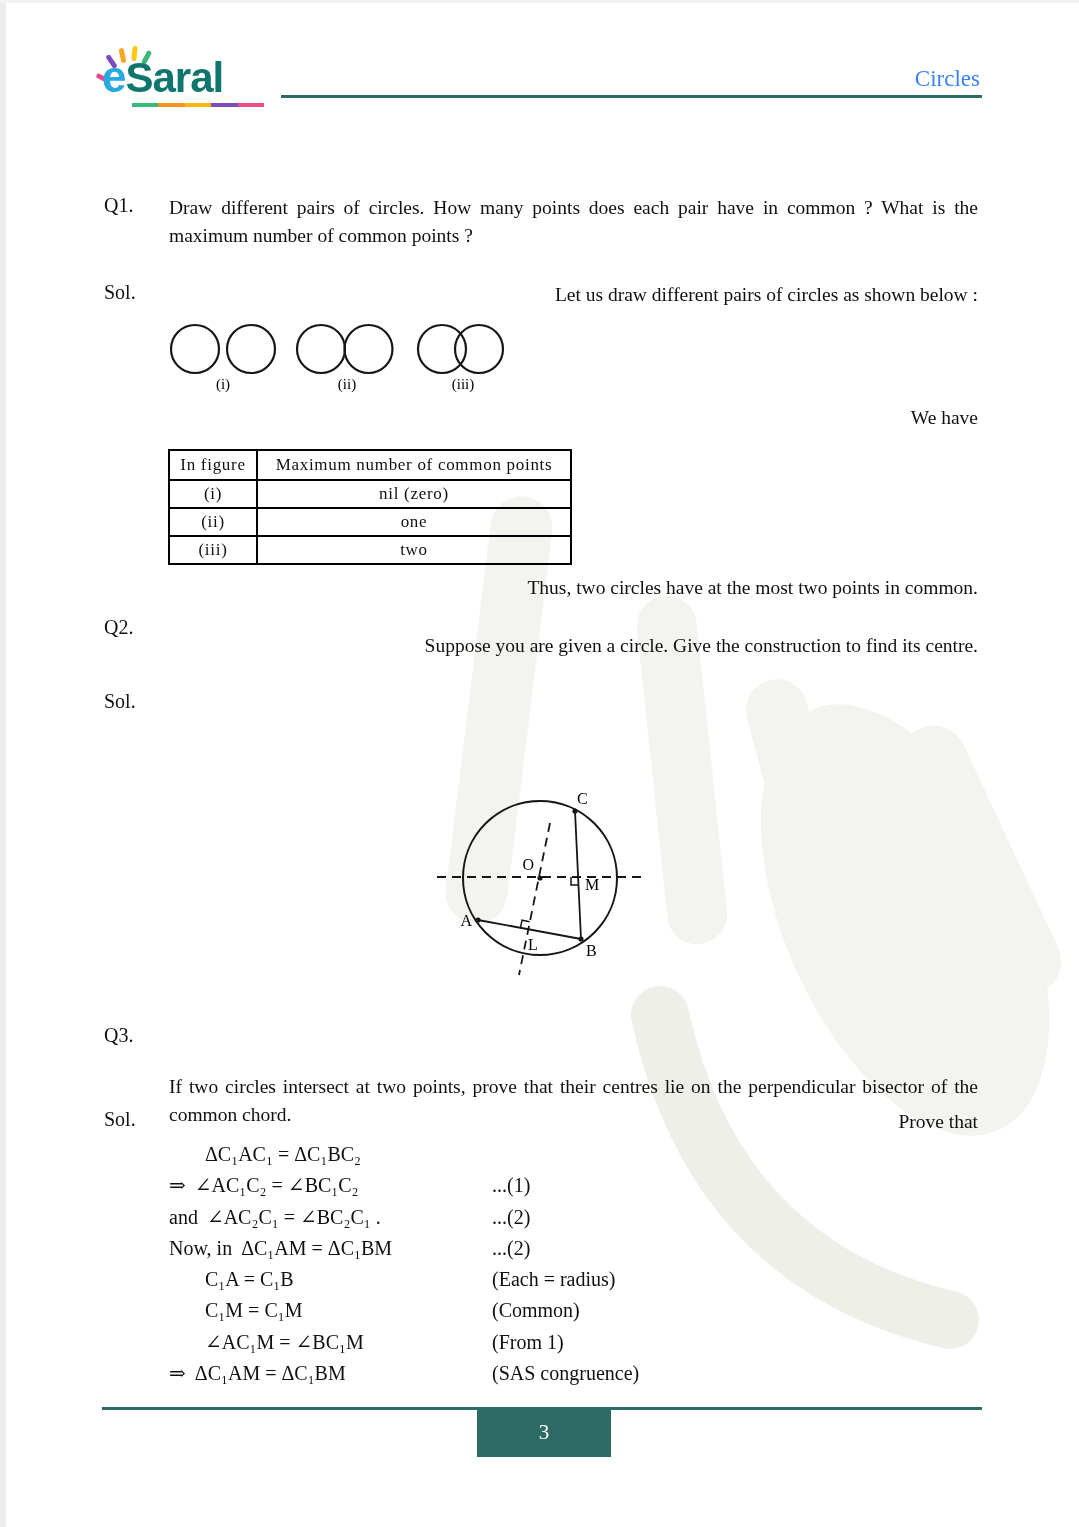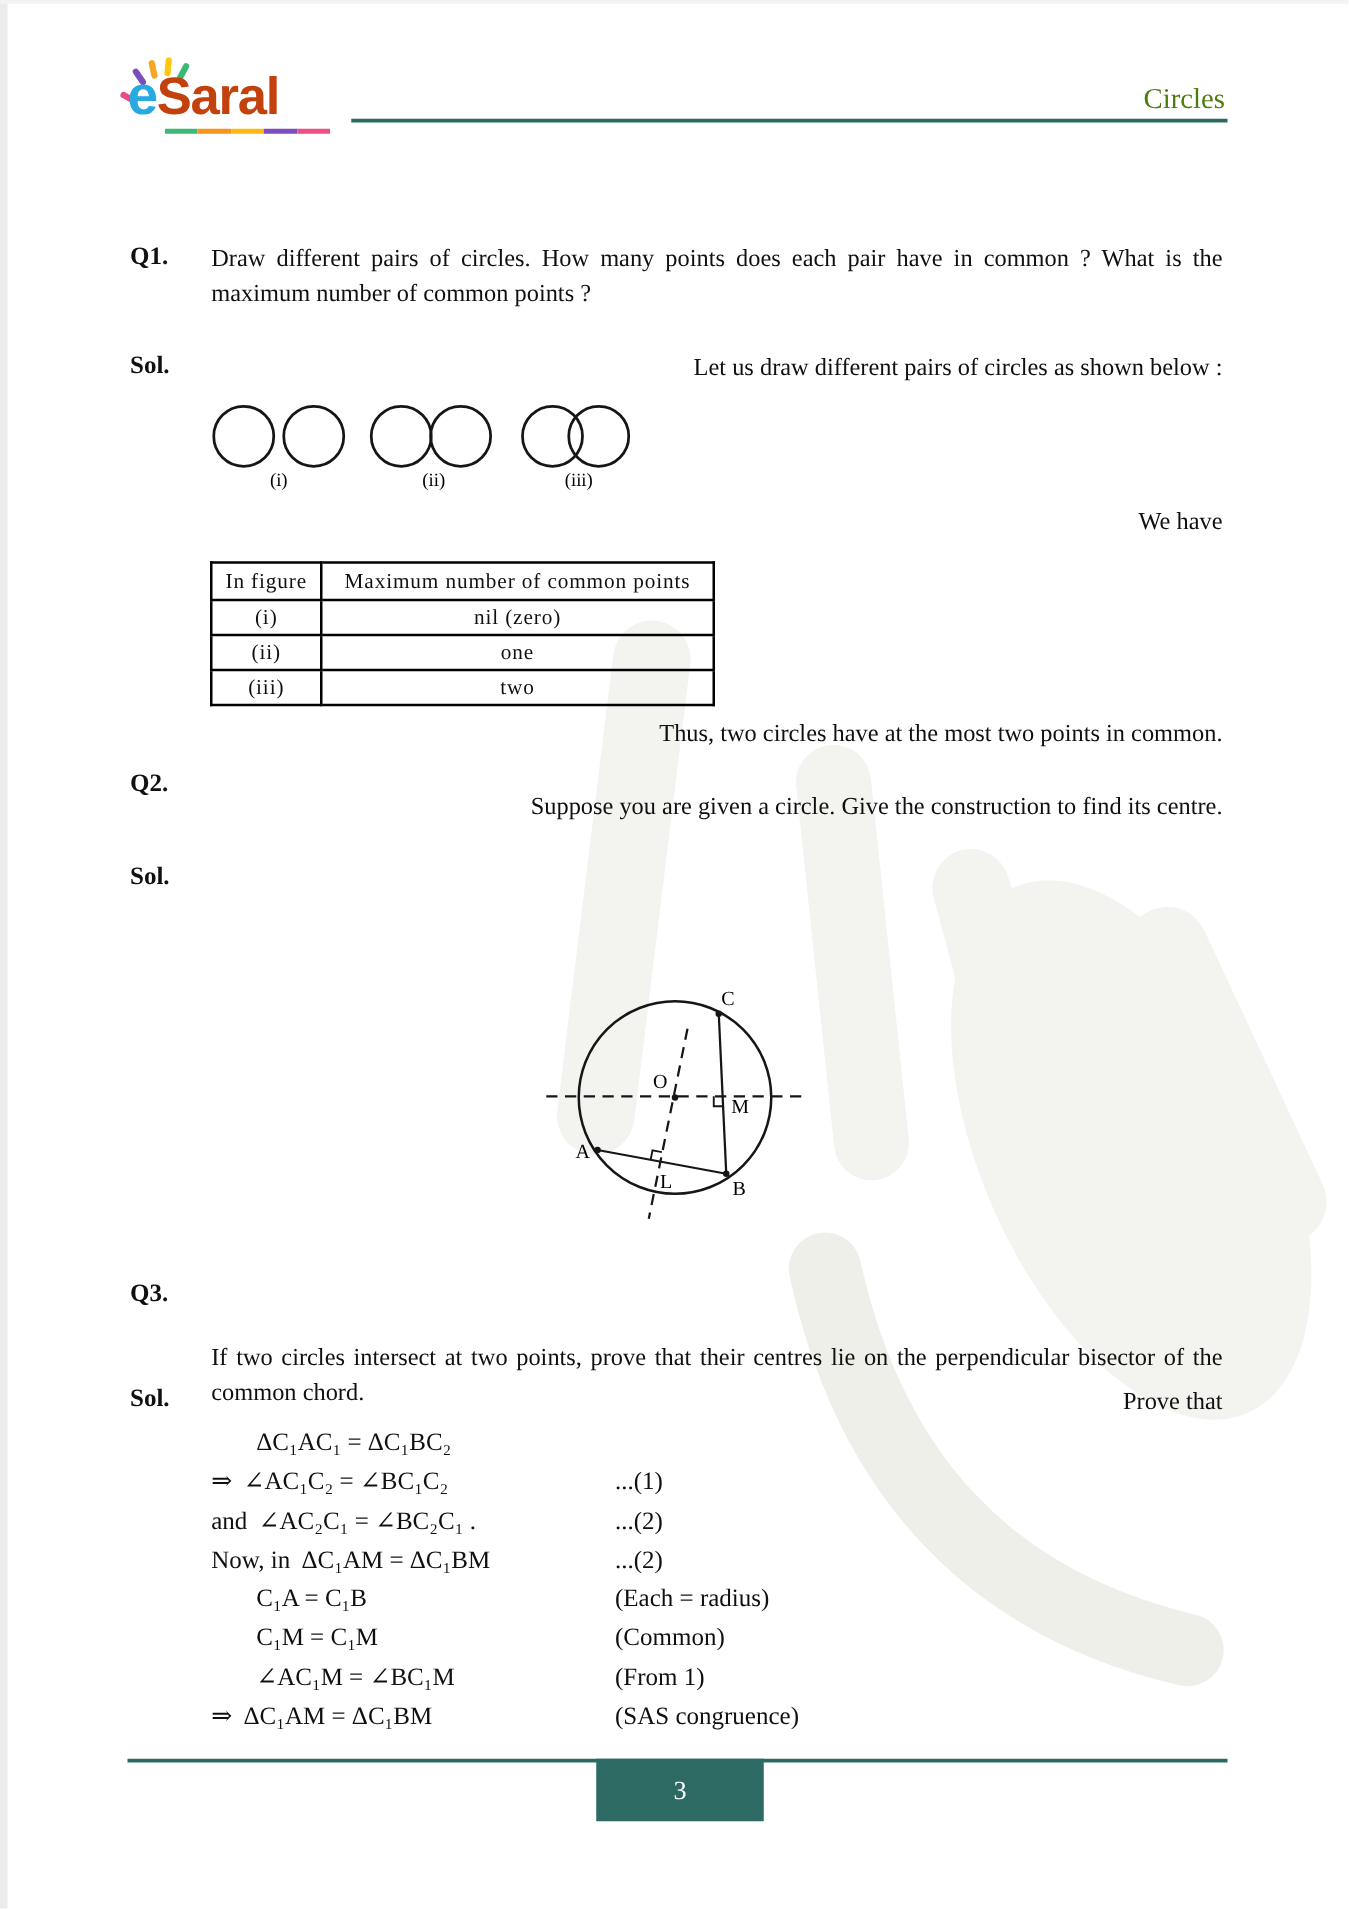--- a/index.html
+++ b/index.html
@@ -9,39 +9,39 @@
   .edge-top{position:absolute;left:0;top:0;width:1079px;height:3px;background:#f3f3f3;}
 
   
   .watermark{position:absolute;left:0;top:0;pointer-events:none;}
 
   
   .logo{position:absolute;left:96px;top:46px;width:200px;height:64px;}
   .logo-text{position:absolute;left:6px;top:6px;font-family:"Liberation Sans","DejaVu Sans",sans-serif;
              font-weight:bold;letter-spacing:-1px;}
   .logo-e{font-size:44px;color:#29a9e1;}
-  .logo-name{font-size:42px;color:#c2410c;text-align:center;}
+  .logo-name{font-size:42px;color:#0f766e;text-align:center;}
   .finger{position:absolute;width:5px;height:15px;border-radius:3px;}
   .f1{left:3px;top:26px;transform:rotate(-62deg);background:#e84a8a;height:11px;}
   .f2{left:13px;top:8px;transform:rotate(-34deg);background:#7c4dbe;}
   .f3{left:24px;top:2px;transform:rotate(-12deg);background:#f5a623;}
   .f4{left:36px;top:0px;transform:rotate(6deg);background:#fdc70f;}
   .f5{left:48px;top:4px;transform:rotate(28deg);background:#3cb878;}
   .logo-underline{position:absolute;left:36px;top:57px;width:132px;height:4px;display:flex;}
   .logo-underline span{flex:1;height:100%;}
   .u1{background:#3cb878;}.u2{background:#f7941d;}.u3{background:#fdb913;}
   .u4{background:#7c4dbe;}.u5{background:#ed4e86;}
   .section-title{position:absolute;left:800px;top:66px;width:180px;text-align:right;
-                 font-size:23px;color:#4d7c0f;}
+                 font-size:23px;color:#3b82f6;}
   .header-rule{position:absolute;left:281px;top:95px;width:701px;height:3px;background:#2d6a63;}
 
   .doc-title{position:absolute;left:0;top:110px;width:1079px;text-align:center;
              font-size:34px;font-weight:bold;letter-spacing:0.5px;}
 
-  .qlabel{position:absolute;left:104px;font-weight:bold;font-size:20px;}
+  .qlabel{position:absolute;left:104px;font-weight:normal;font-size:20px;}
   .qtext{position:absolute;left:169px;width:809px;font-size:19.5px;line-height:27.5px;
          text-align:justify;}
   .qtext.nojust{text-align:right;}
 
   
   .fig1{position:absolute;left:166px;top:316px;}
   .figlabel{font-size:15px;font-family:"Liberation Serif",serif;}
 
   
   .ctable{position:absolute;left:168px;top:449px;border-collapse:collapse;

